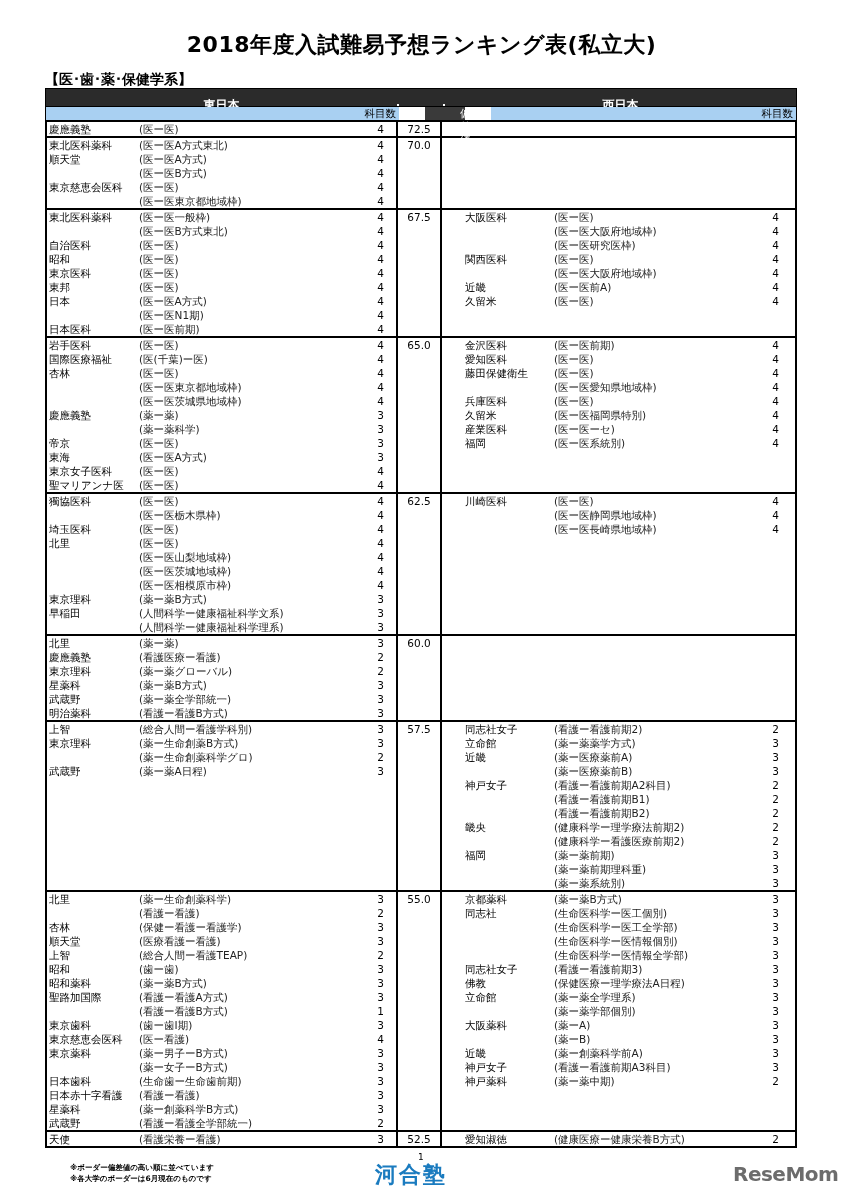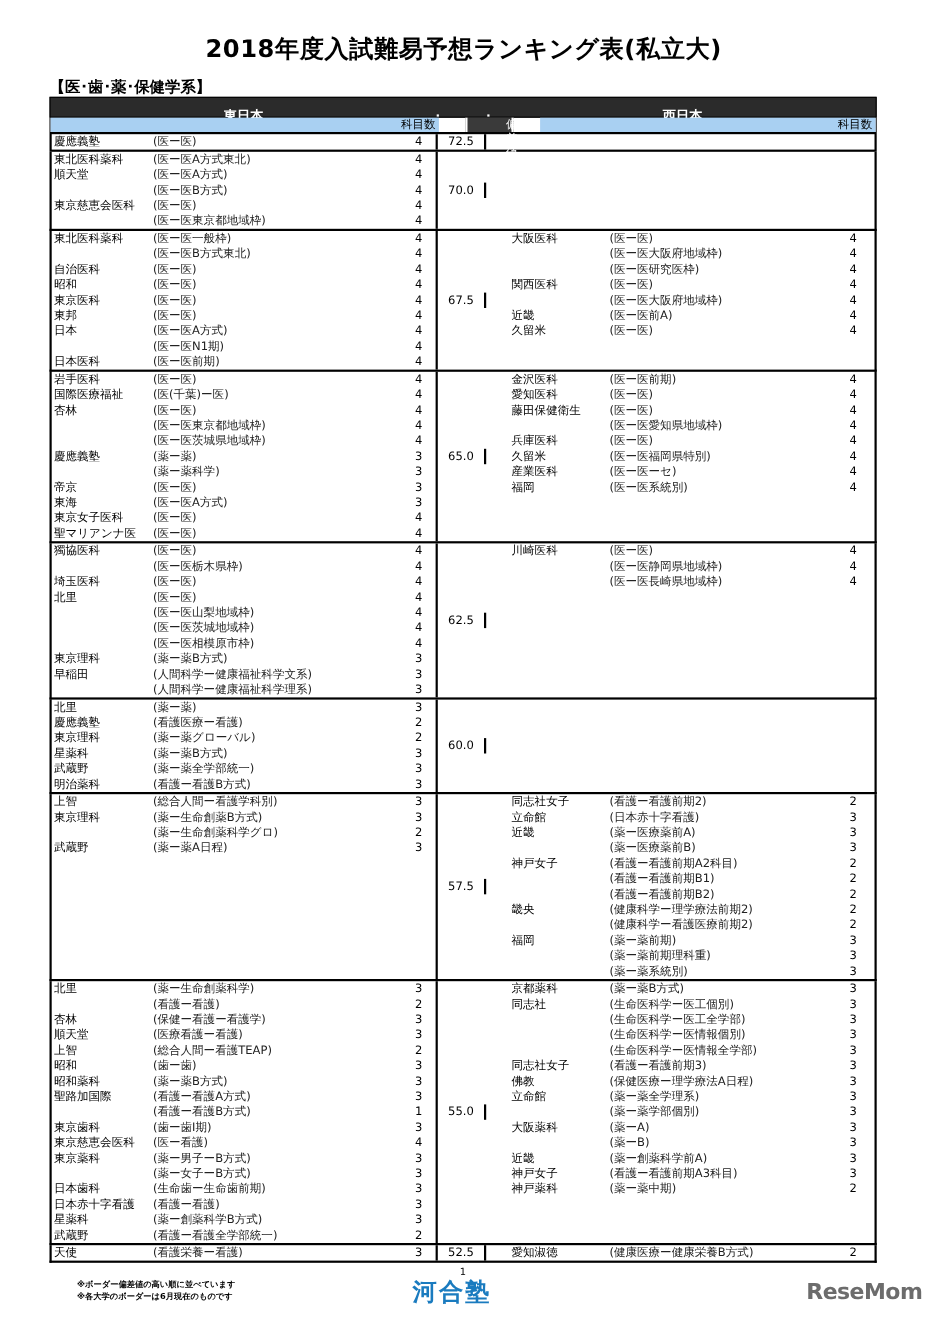--- a/index.html
+++ b/index.html
@@ -10,21 +10,21 @@
   .section { position: absolute; top: 71px; left: 45px; font-size: 14px; font-weight: bold; }
   .tbl { position: absolute; top: 88px; left: 45px; width: 752px; }
   .hdr1 { display: flex; height: 17px; background: #2b2b2b; color: #fff; font-size: 12px; font-weight: bold;
           border: 1px solid #000; }
   .hdr1 > div { display: flex; align-items: center; justify-content: center; border-right: 2px solid #fff; margin-top: 15px; }
   .hdr1 > div:last-child { border-right: none; }
   .hdr2 { display: flex; height: 13px; font-size: 10.5px; border-left: 1px solid #000; border-right: 1px solid #000; gap: 24px; }
   .hdr2 .e { width: 353px; background: #a9d0f2; text-align: right; padding-right: 3px; box-sizing: border-box; line-height: 13px; }
   .hdr2 .m { width: 44px; background: #3a3a3a; color: #fff; text-align: center; line-height: 13px; border-left: 2px solid #fff; border-right: 2px solid #fff; box-sizing: border-box; padding-left: 35px; }
   .hdr2 .w { flex: 1; background: #a9d0f2; text-align: right; padding-right: 3px; box-sizing: border-box; line-height: 13px; }
-  .band { display: flex; border: 2px solid #000; border-top: none; box-sizing: border-box; align-items: center; }
+  .band { display: flex; border: 2px solid #000; border-top: none; box-sizing: border-box; }
   .band:first-of-type { border-top: 2px solid #000; }
   .col-e { width: 351px; border-right: 2px solid #000; box-sizing: border-box; }
   .col-m { width: 44px; border-right: 2px solid #000; box-sizing: border-box; text-align: center;
            font-size: 10.5px; line-height: 14px; }
   .col-w { flex: 1; padding-left: 20px; }
   .row { display: flex; height: 14px; line-height: 14px; font-size: 10.5px; white-space: nowrap; }
   .row .u { width: 92px; padding-left: 2px; box-sizing: border-box; overflow: hidden; }
   .row .d { flex: 1; overflow: hidden; color: #222; }
   .row .n { width: 20px; text-align: right; padding-right: 12px; }
   .col-w .row .u { width: 92px; padding-left: 3px; }
@@ -416,21 +416,21 @@
         </div>
         <div class="col-m">57.5</div>
         <div class="col-w" style="min-height: 168px;">
           <div class="row">
             <span class="u">同志社女子</span>
             <span class="d">(看護ー看護前期2)</span>
             <span class="n">2</span>
           </div>
           <div class="row">
             <span class="u">立命館</span>
-            <span class="d">(日本赤十字看護)</span>
+            <span class="d">(薬ー薬薬学方式)</span>
             <span class="n">3</span>
           </div>
           <div class="row">
             <span class="u">近畿</span>
             <span class="d">(薬ー医療薬前A)</span>
             <span class="n">3</span>
           </div>
           <div class="row">
             <span class="u"></span>
             <span class="d">(薬ー医療薬前B)</span>

